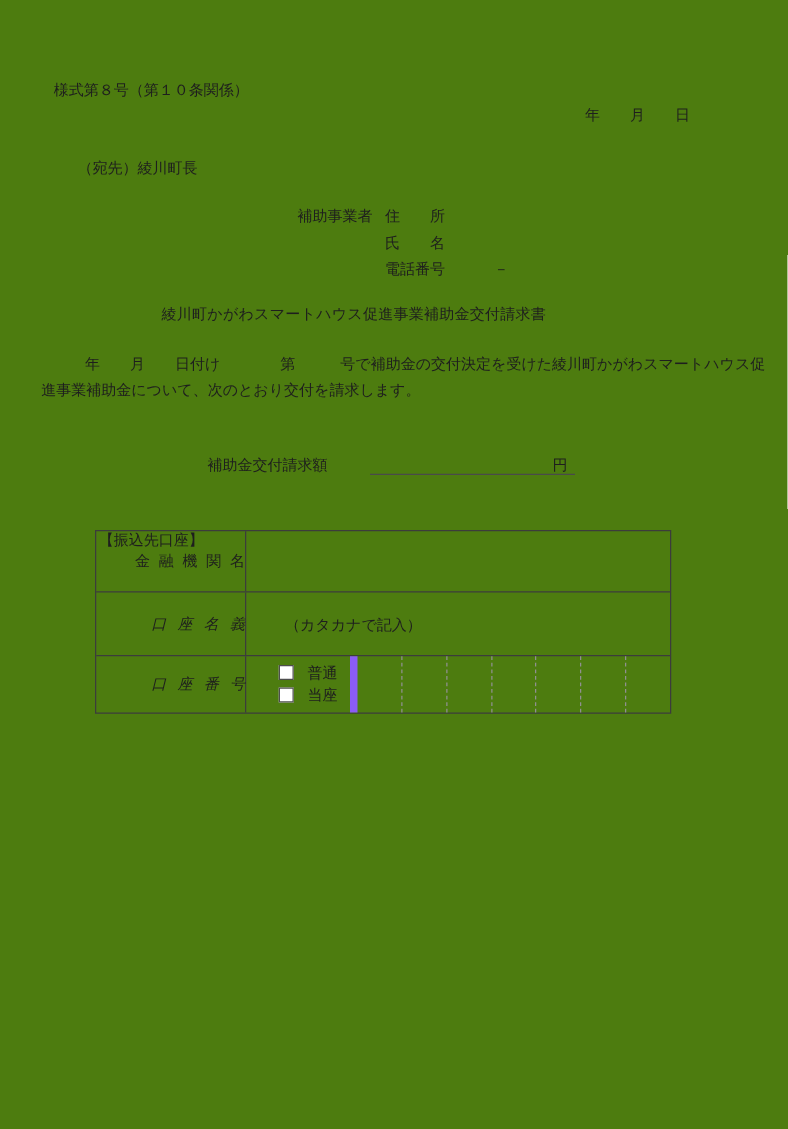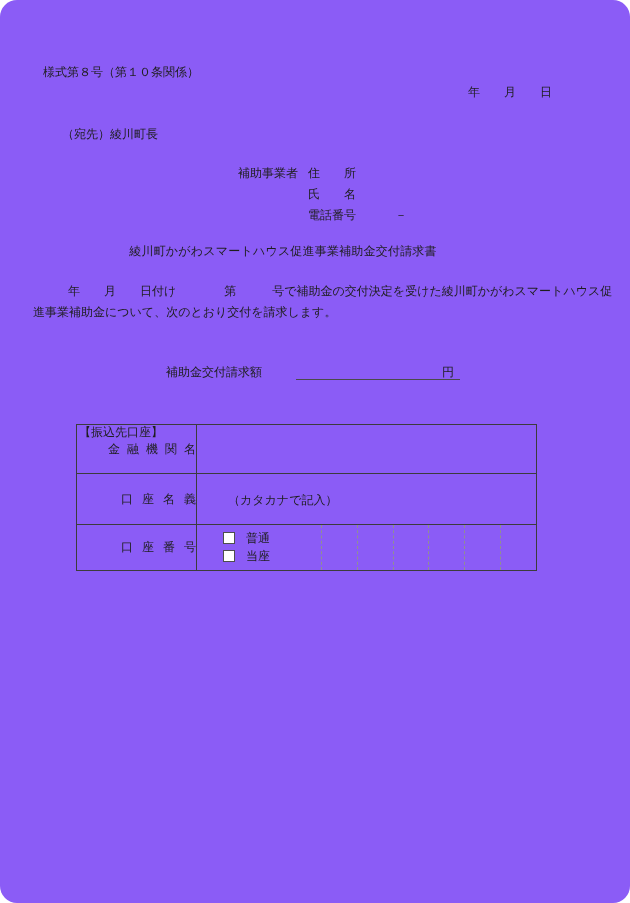--- a/index.html
+++ b/index.html
@@ -1,19 +1,19 @@
 <!DOCTYPE html>
 <html><head>
 <meta charset="utf-8">
 <style>
   html,body{margin:0;padding:0;background:#fff;}
   .page{
-    position:relative;width:630px;height:903px;background:#8b5cf6;
+    position:relative;width:630px;height:903px;background:#4d7c0f;
     font-family:"Liberation Serif","DejaVu Serif",serif;
-    color:#1e1e1e;font-size:12px;overflow:hidden;border-radius:17px;
+    color:#1e1e1e;font-size:12px;overflow:hidden;
   }
   .abs{position:absolute;white-space:pre;line-height:1.15;}
   .title{left:0;width:566px;text-align:center;letter-spacing:0.2px;}
 
   
   .amount-line{
     position:absolute;left:296px;top:364px;width:164px;height:16px;
     border-bottom:1.3px solid #4a4a4a;text-align:right;padding-right:6px;
     box-sizing:border-box;white-space:pre;
   }
@@ -21,21 +21,21 @@
   
   .tbl{position:absolute;left:76px;top:424px;width:461px;border:1px solid #3c3c3c;box-sizing:border-box;}
   .trow{display:flex;box-sizing:border-box;}
   .trow + .trow{border-top:1px solid #3c3c3c;}
   .r1{height:48px;}.r2{height:51px;}.r3{height:46px;}
   .lblcell{
     width:120px;flex:none;border-right:1px solid #3c3c3c;box-sizing:border-box;
     display:flex;align-items:center;justify-content:flex-end;
   }
   .ls5{letter-spacing:7px;margin-right:-7px;white-space:pre;}
-  .ls4{letter-spacing:9px;margin-right:-9px;white-space:pre;}
+  .ls4{letter-spacing:9px;margin-right:-9px;white-space:pre;font-style:italic;}
   .inst-cell{flex:1;padding:7px 16px 0 0;box-sizing:border-box;}
   .inst-line{display:flex;line-height:16.5px;white-space:pre;}
   .inst-left{margin-left:105px;}
   .inst-right{margin-left:auto;}
   .holder-cell{flex:1;padding:3px 0 0 7px;box-sizing:border-box;white-space:pre;}
   .num-cell{flex:1;display:flex;box-sizing:border-box;}
   .optcell{width:89px;flex:none;border-right:6px solid #8b5cf6;box-sizing:border-box;padding:4px 0 0 26px;}
   .optline{display:flex;align-items:center;height:18px;white-space:pre;}
   .cb{width:10px;height:10px;border:1px solid #4e4e4e;margin-right:11px;flex:none;background:#fff;}
   .digits{flex:1;display:flex;}

